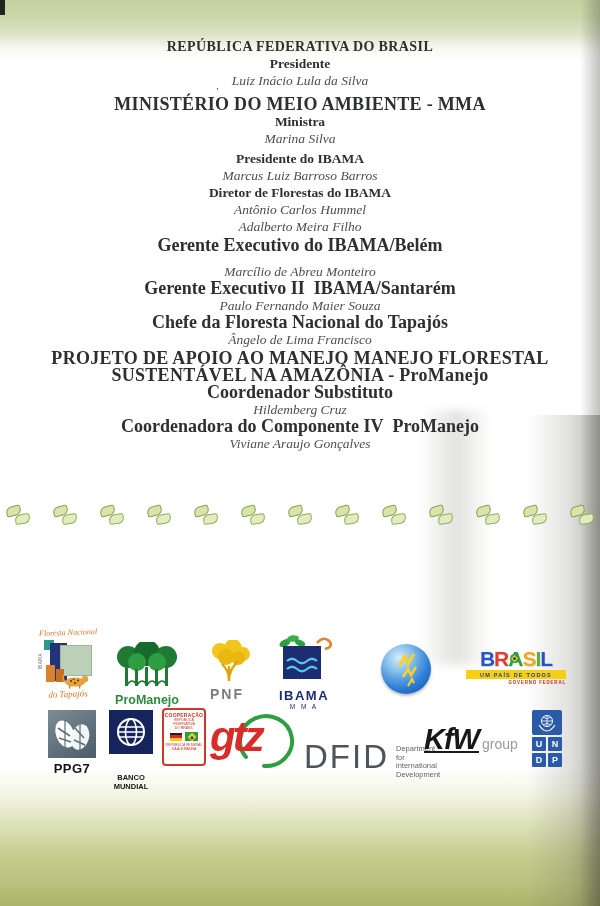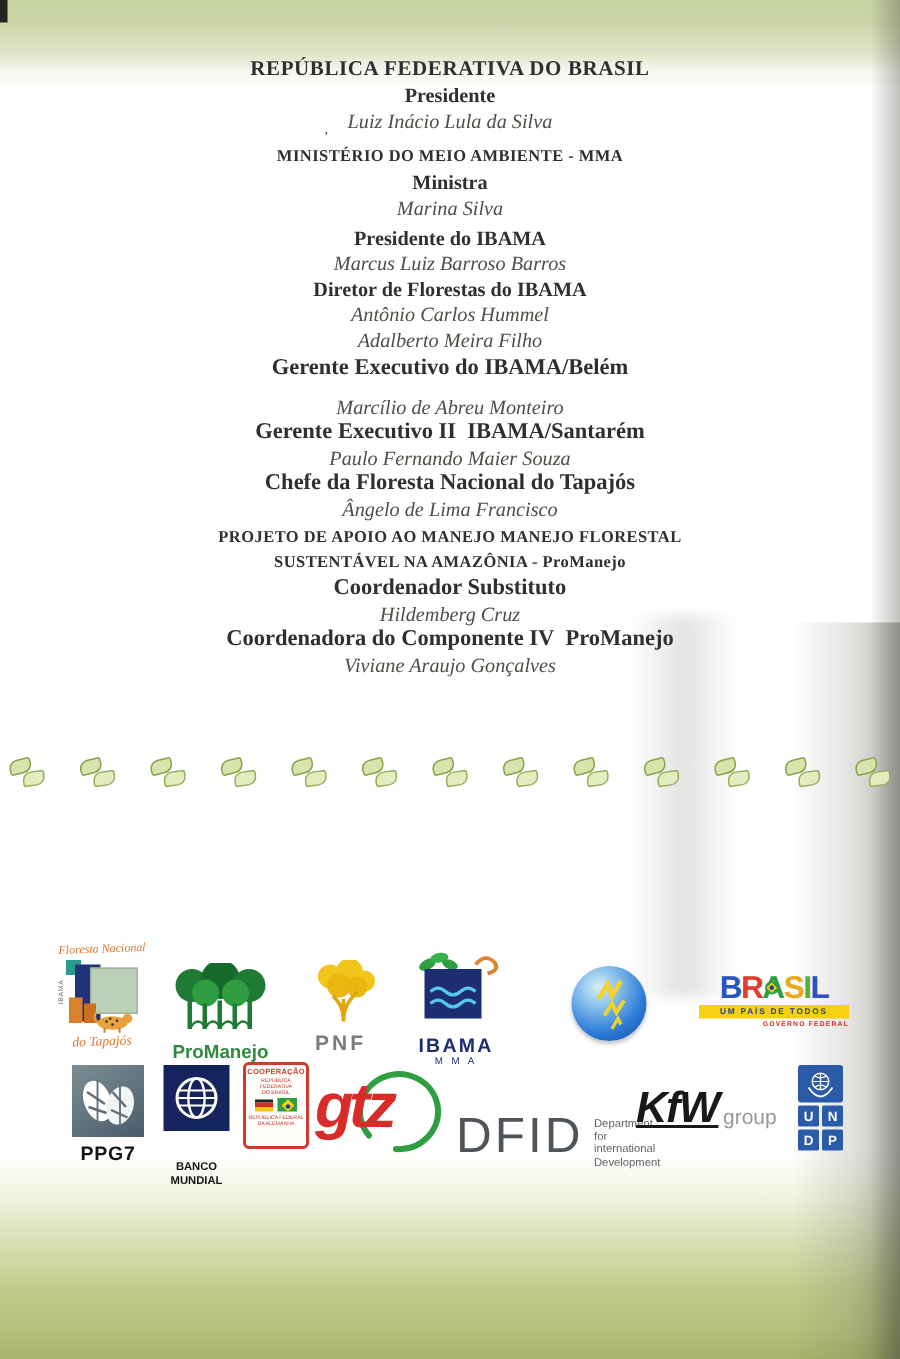--- a/index.html
+++ b/index.html
@@ -17,23 +17,23 @@
     background:linear-gradient(to right,rgba(60,60,50,0),rgba(60,60,50,0.32));}
   .curl-shadow{position:absolute;right:0;top:415px;width:72px;height:491px;
     background:linear-gradient(to right,rgba(110,110,98,0),rgba(110,110,98,0.20) 55%,rgba(70,70,58,0.40));}
   .fold-shadow{position:absolute;left:420px;top:410px;width:72px;height:255px;
     background:linear-gradient(to right,rgba(125,125,115,0),rgba(125,125,115,0.22),rgba(125,125,115,0));
     filter:blur(4px);}
   
   .credits{position:absolute;left:30px;top:38px;width:540px;text-align:center;color:#2e2f31;}
   .cl{line-height:17px;}
   .cl.org{font-weight:bold;font-size:14px;letter-spacing:0.4px;}
-  .cl.org-lg{font-weight:bold;font-size:11px;letter-spacing:0.3px;}
+  .cl.org-lg{font-weight:bold;font-size:18px;letter-spacing:0.3px;}
   .cl.role{font-weight:bold;font-size:13.5px;}
-  .cl.role-lg{font-weight:bold;font-size:15px;}
+  .cl.role-lg{font-weight:bold;font-size:18px;}
   .cl.name{font-style:italic;font-size:13.5px;color:#4e4e47;font-weight:500;}
   .artifact{position:absolute;left:216px;top:86px;font-size:9px;color:#3a3a3a;}
   
   .divider{position:absolute;left:0;top:504px;width:100%;display:flex;justify-content:space-between;padding:0 6px;box-sizing:border-box;}
   .motif{position:relative;width:24px;height:26px;}
   .leaf{position:absolute;width:13px;height:8px;background:#d8e4ab;border:1px solid #86a24b;border-radius:6px 2px 6px 2px;}
   .leaf.l1{left:0;top:2px;transform:rotate(-14deg);}
   .leaf.l2{left:9px;top:10px;transform:rotate(-8deg);background:#e2ecbf;border-color:#93ad58;}
   
   .logo{position:absolute;text-align:center;font-family:"Liberation Sans",sans-serif;}

